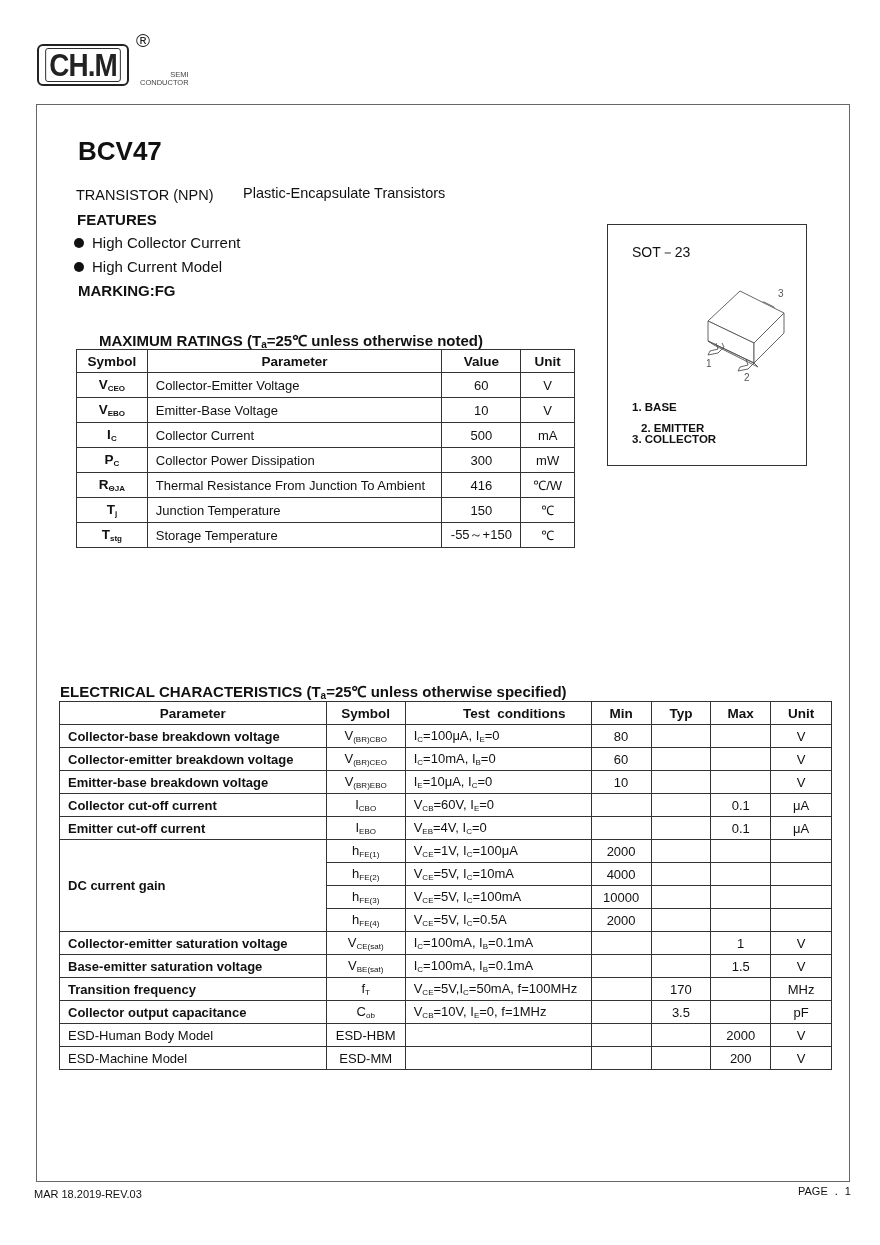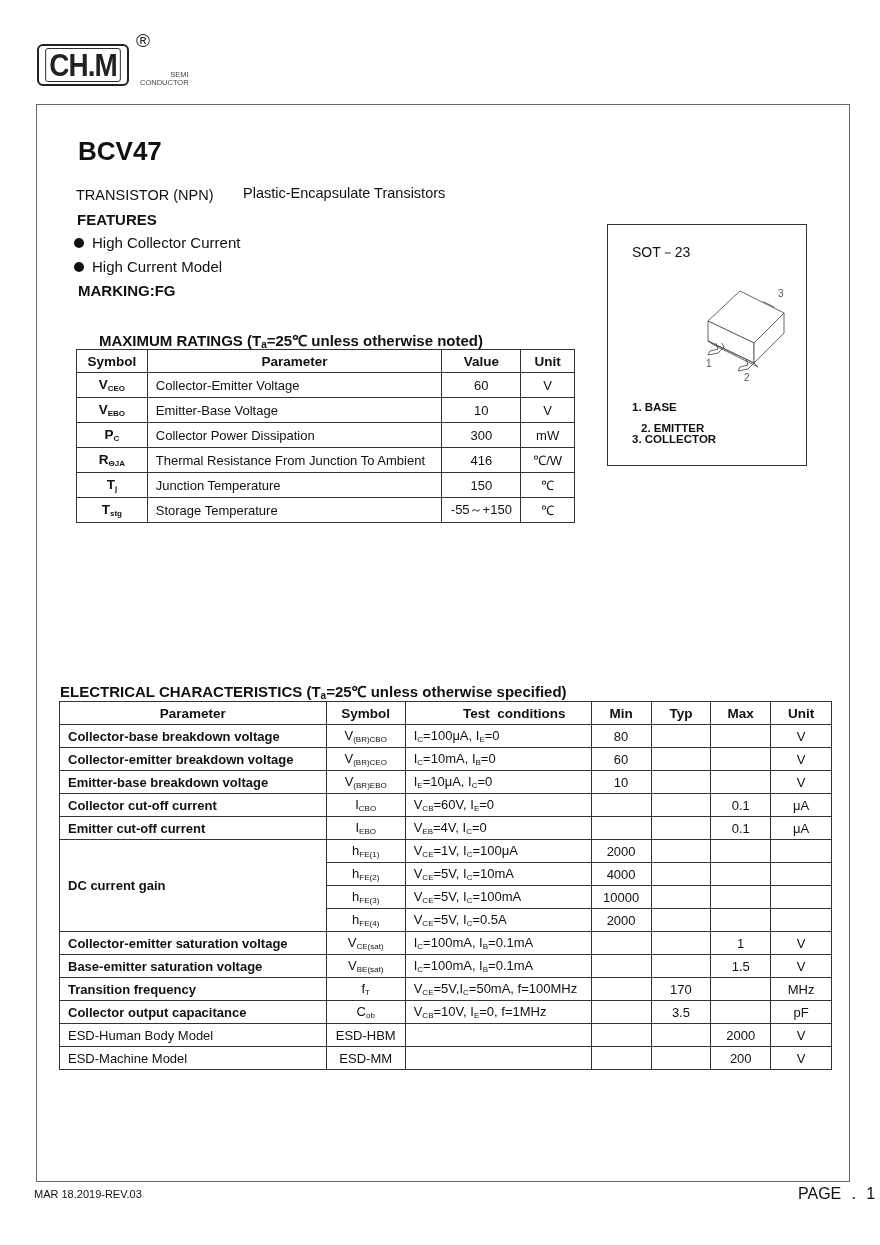--- a/index.html
+++ b/index.html
@@ -28,21 +28,21 @@
   .pkg-svg { left:88px; top:58px; }
   
   table { border-collapse:collapse; position:absolute; }
   td, th { border:1.5px solid #333; padding:0 8px; font-size:13px; height:23px; box-sizing:border-box; white-space:nowrap; }
   th { font-weight:bold; text-align:center; font-size:13.5px; }
   .c { text-align:center; }
   .b { font-weight:bold; }
   .sym-b { font-weight:bold; font-size:13.5px; }
   sub { font-size:8px; vertical-align:-2px; }
   .footer-l { left:34px; top:1188px; font-size:11px; }
-  .footer-r { left:798px; top:1184px; font-size:16px; }
+  .footer-r { left:798px; top:1184px; font-size:11px; }
 </style>
 </head>
 <body>
 
 <div class="abs logo-box">
   <div class="logo-inner">CH.M</div>
 </div>
 <div class="abs logo-reg">®</div>
 <div class="abs logo-sub">
   <div style="padding-right:0px;">SEMI</div>
@@ -117,20 +117,26 @@
         <td class="c sym-b" style="height: 25px;"><span>V</span><sub>CEO</sub></td>
         <td style="height: 25px;">Collector-Emitter Voltage</td>
         <td class="c" style="height: 25px;">60</td>
         <td class="c" style="height: 25px;">V</td>
       </tr>
       <tr>
         <td class="c sym-b" style="height: 25px;"><span>V</span><sub>EBO</sub></td>
         <td style="height: 25px;">Emitter-Base Voltage</td>
         <td class="c" style="height: 25px;">10</td>
         <td class="c" style="height: 25px;">V</td>
+      </tr>
+      <tr>
+        <td class="c sym-b" style="height: 25px;"><span>I</span><sub>C</sub></td>
+        <td style="height: 25px;">Collector Current</td>
+        <td class="c" style="height: 25px;">500</td>
+        <td class="c" style="height: 25px;">mA</td>
       </tr>
       <tr>
         <td class="c sym-b" style="height: 25px;"><span>P</span><sub>C</sub></td>
         <td style="height: 25px;">Collector Power Dissipation</td>
         <td class="c" style="height: 25px;">300</td>
         <td class="c" style="height: 25px;">mW</td>
       </tr>
       <tr>
         <td class="c sym-b" style="height: 25px;"><span>R</span><sub>ΘJA</sub></td>
         <td style="height: 25px;">Thermal Resistance From Junction To Ambient</td>

